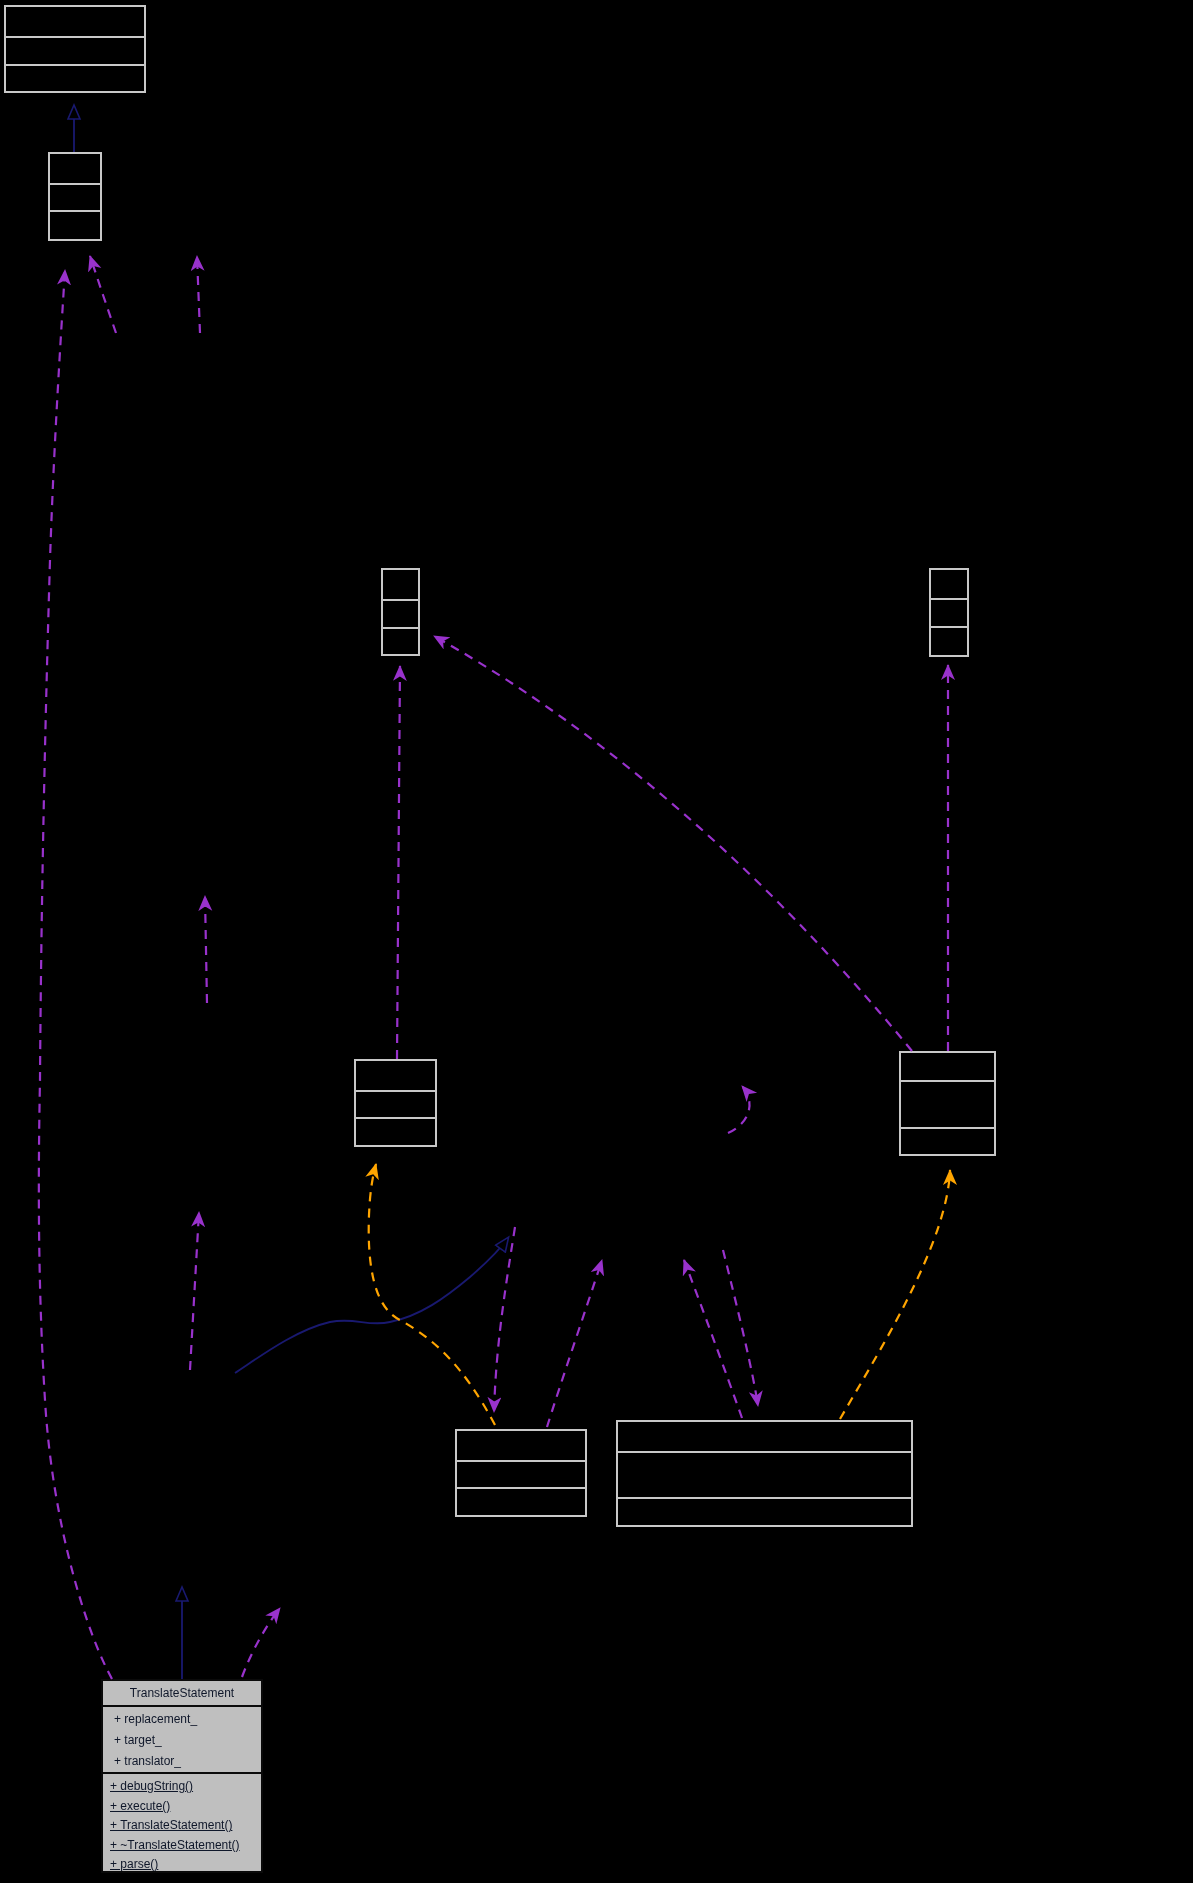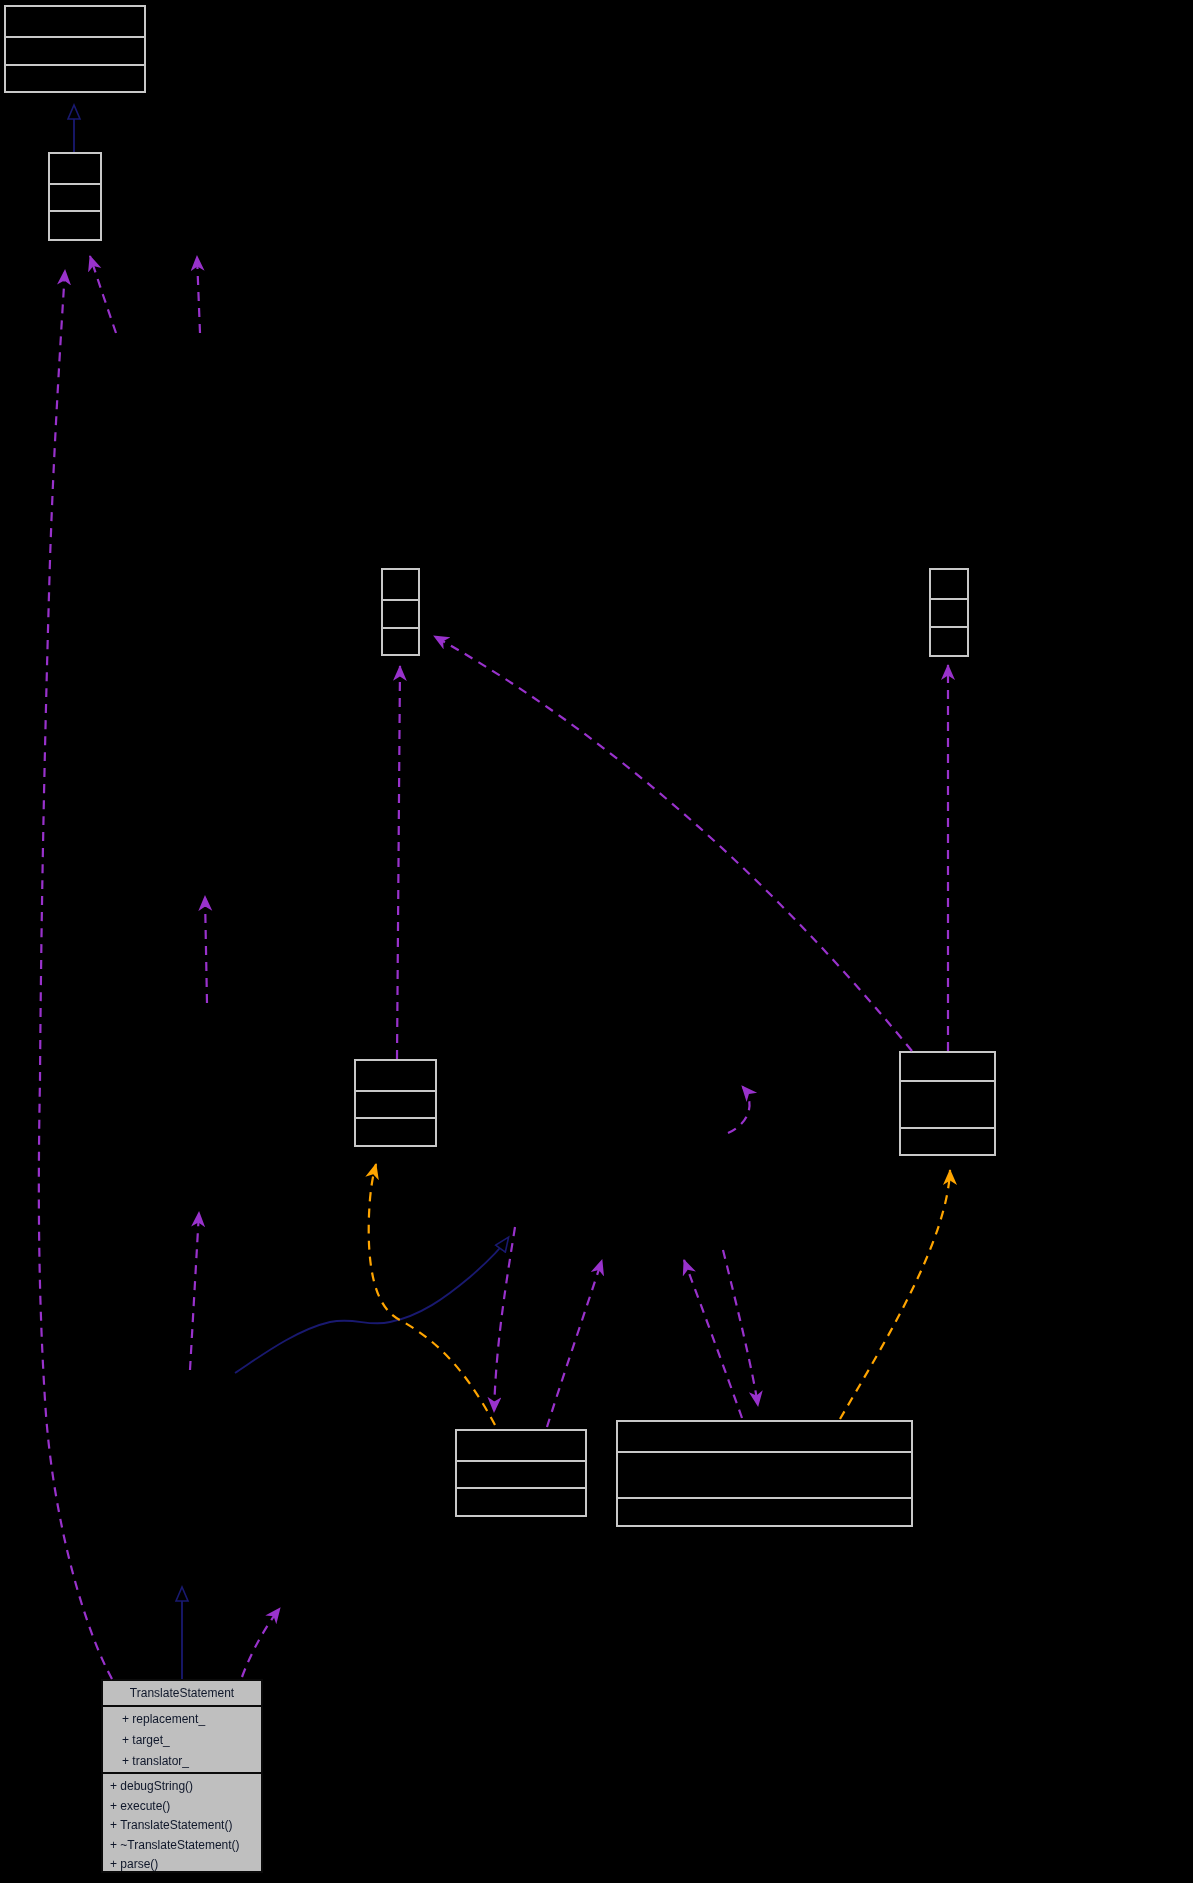--- a/index.html
+++ b/index.html
@@ -29,26 +29,27 @@
     font-size:12px;
   }
   .tsnode .title{
     height:26px;line-height:24px;text-align:center;
     border-bottom:2px solid #0a0a0a;box-sizing:border-box;
     overflow:hidden;
   }
   .tsnode .attrs{
     height:67px;box-sizing:border-box;
     border-bottom:2px solid #0a0a0a;
-    padding:2px 0 0 19px;
+    padding:2px 0 0 11px;
   }
   .tsnode .attrs div{line-height:21px;height:21px;white-space:nowrap;}
   .tsnode .methods{
     box-sizing:border-box;
     padding:3px 0 0 7px;
+    text-decoration:underline;
   }
   .tsnode .methods div{line-height:19.5px;height:19.5px;white-space:nowrap;}
   svg#edges{position:absolute;left:0;top:0;}
 </style>
 </head>
 <body>
 
 <div id="canvas">
 
   <div class="node" style="left:4px;top:5px;width:142px;height:88px;">

